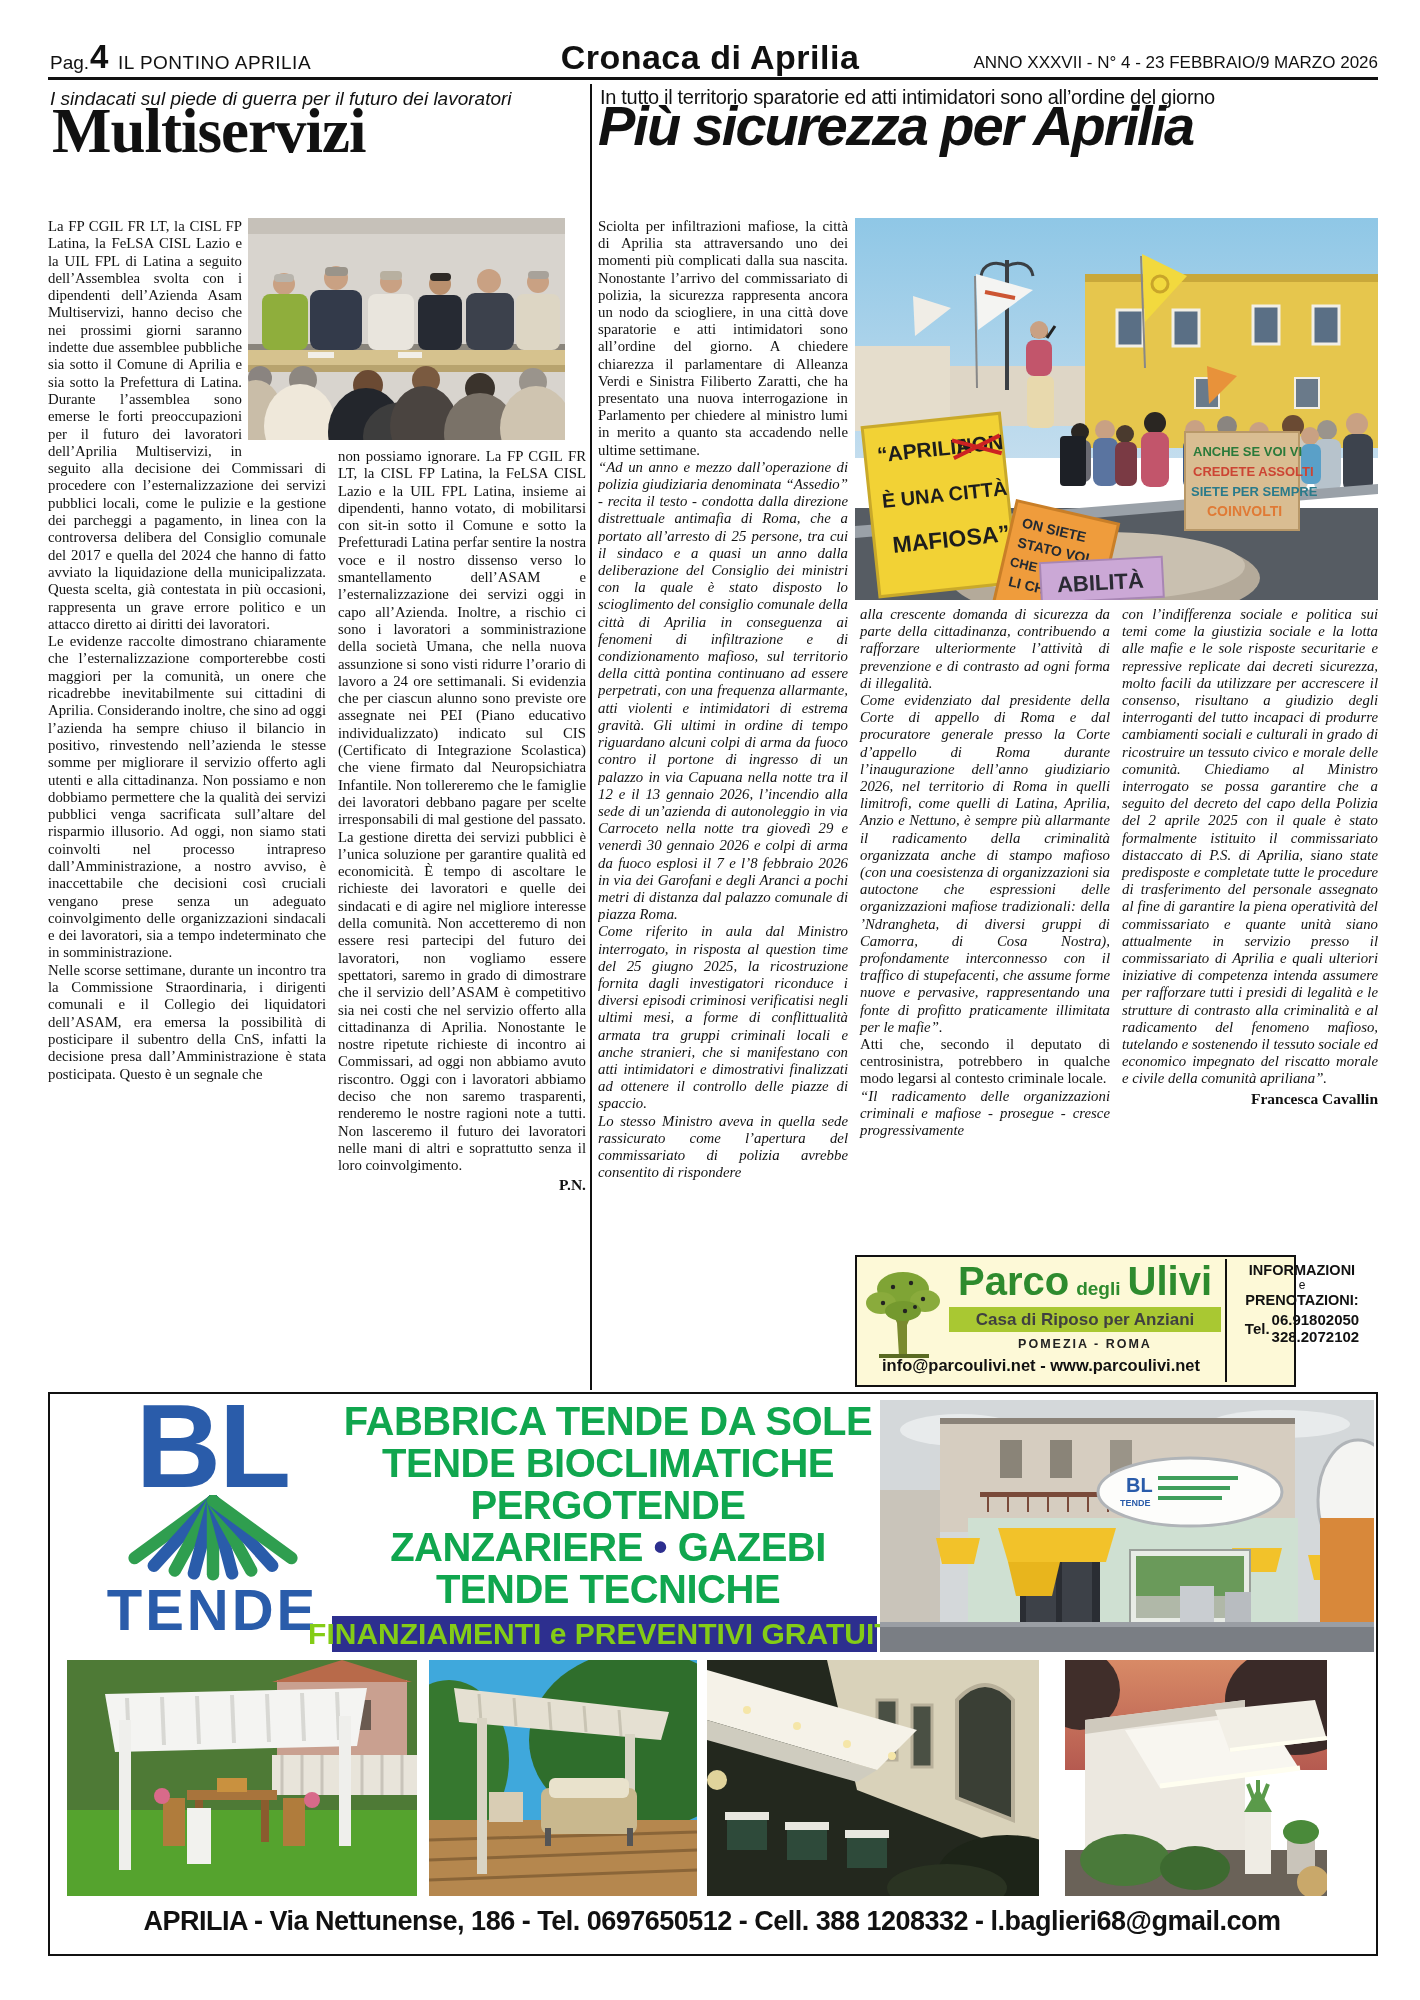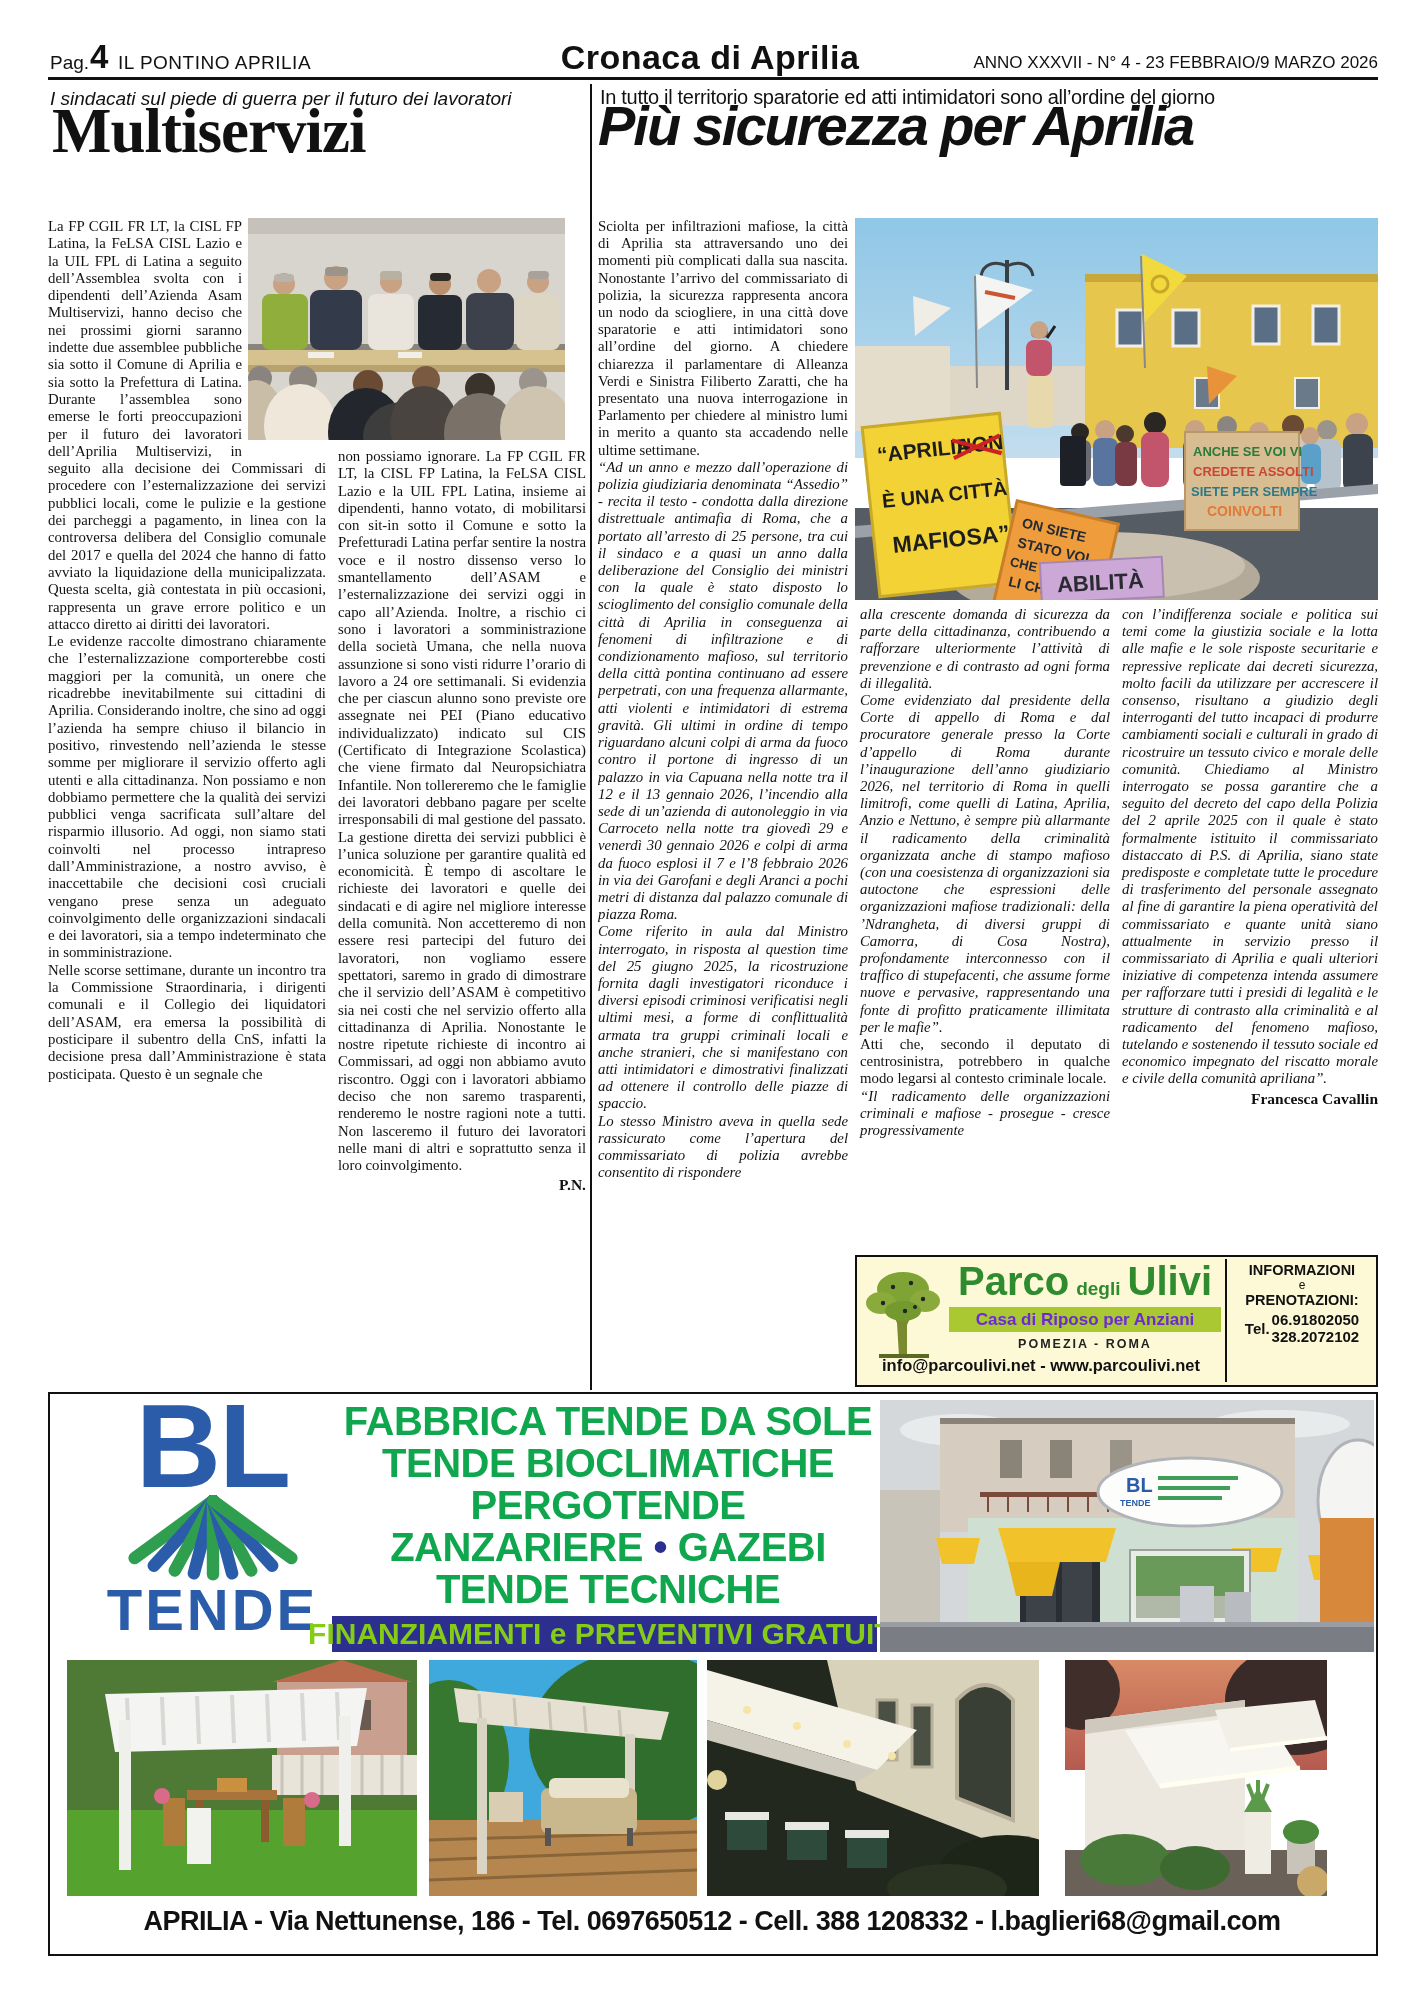--- a/index.html
+++ b/index.html
@@ -29,27 +29,27 @@
   .ncol{position:absolute;top:0;text-align:justify;}
   .left-body .ncol{font-size:14.8px;line-height:17.3px;}
   .right-body .ncol{font-size:14.8px;line-height:17.2px;}
   .ncol p{margin:0;}
   .photo-spacer{float:right;width:84px;height:228px;}
   .byline{text-align:right;font-weight:bold;font-size:15.5px;margin-top:2px;}
   .meeting-photo{left:200px;top:0;width:317px;height:222px;}
   .protest-photo{left:257px;top:0;width:523px;height:382px;}
   svg{display:block;}
   
-  .parco-ad{left:855px;top:1255px;width:523px;height:132px;background:#fdf9d7;border:2.5px solid #111;box-sizing:border-box;}
+  .parco-ad{left:855px;top:1255px;width:441px;height:132px;background:#fdf9d7;border:2.5px solid #111;box-sizing:border-box;}
   .parco-tree{left:6px;top:4px;width:80px;height:100px;}
   .parco-title{left:92px;top:2px;width:272px;display:flex;align-items:baseline;justify-content:center;gap:7px;}
   .parco-name1,.parco-name3{font-family:"Liberation Sans",sans-serif;font-weight:bold;font-size:40px;color:#2e8b2e;}
   .parco-name2{font-family:"Liberation Sans",sans-serif;font-weight:bold;font-size:19px;color:#2e8b2e;}
   .parco-band{left:92px;top:50px;width:272px;height:25px;background:#a9c832;display:flex;align-items:center;justify-content:center;
-              font-family:"Liberation Sans",sans-serif;font-weight:bold;font-size:17px;color:#6d28d9;}
+              font-family:"Liberation Sans",sans-serif;font-weight:bold;font-size:17px;color:#404040;}
   .parco-loc{left:92px;top:80px;width:272px;text-align:center;font-family:"Liberation Sans",sans-serif;
              font-weight:bold;font-size:12.5px;letter-spacing:2px;color:#222;}
   .parco-contacts{left:4px;top:99px;width:360px;text-align:center;font-family:"Liberation Sans",sans-serif;
                   font-weight:bold;font-size:16.5px;color:#111;}
   .parco-vsep{left:368px;top:2px;width:2px;height:123px;background:#111;}
   .parco-info{left:372px;top:5px;width:146px;text-align:center;font-family:"Liberation Sans",sans-serif;color:#111;}
   .parco-info-l1,.parco-info-l3{font-weight:bold;font-size:14.5px;}
   .parco-info-l2{font-size:12px;}
   .parco-tel-row{display:flex;align-items:center;justify-content:center;gap:2px;margin-top:3px;}
   .parco-tel-label{font-weight:bold;font-size:15px;}

